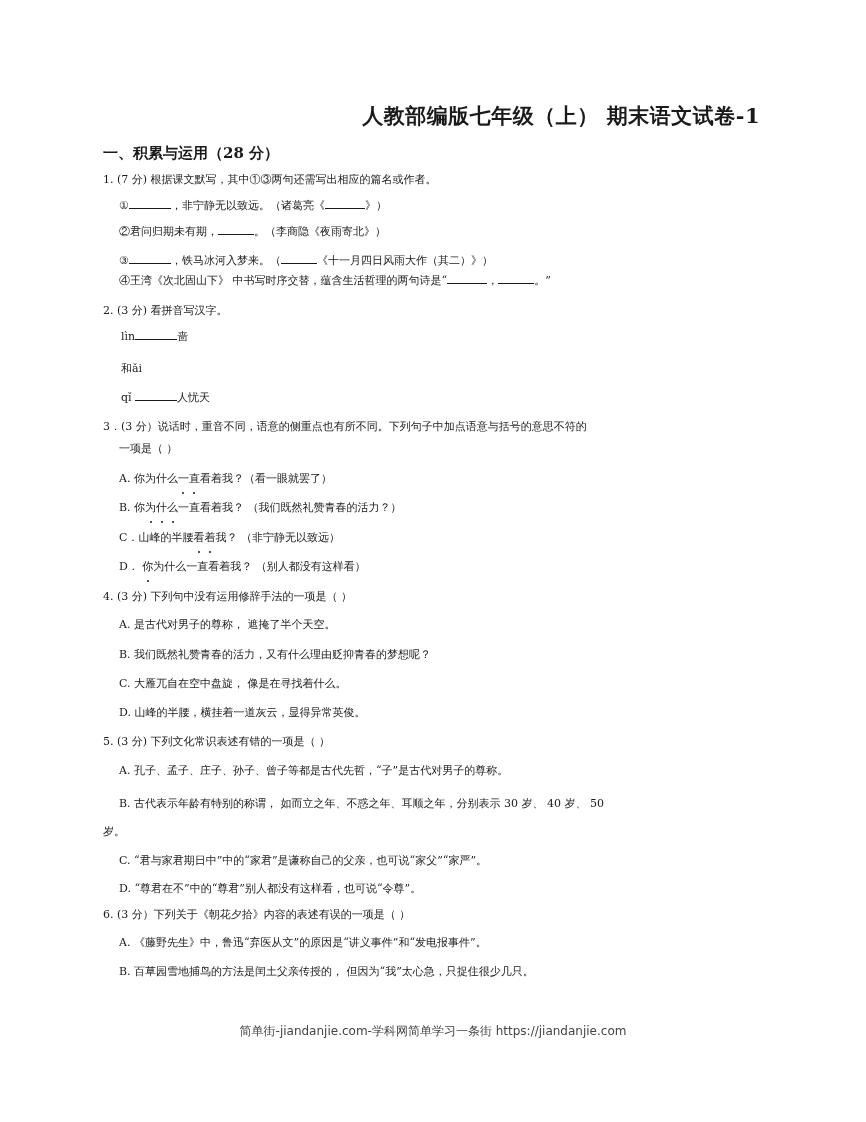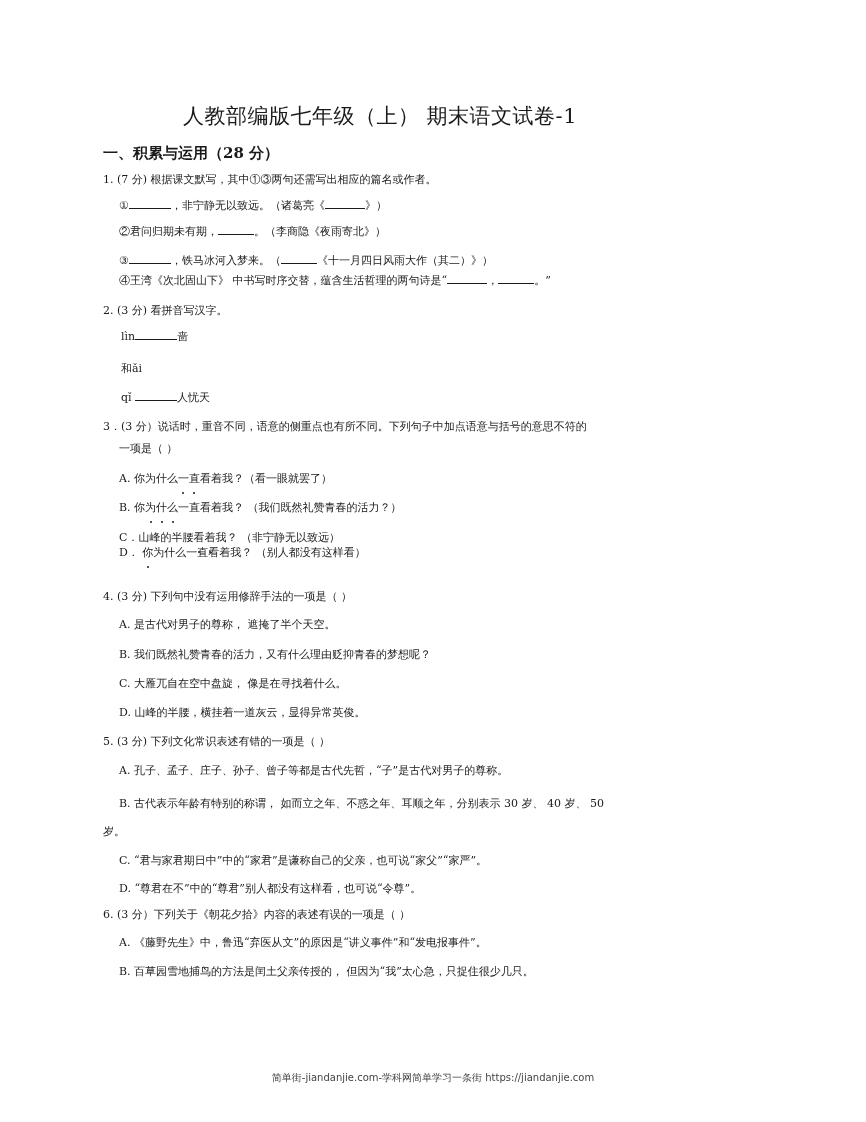--- a/index.html
+++ b/index.html
@@ -1,28 +1,28 @@
 <!DOCTYPE html>
 <html><head>
 <meta charset="utf-8">
 <style>
   html, body { margin: 0; padding: 0; background: #ffffff; }
   body { width: 866px; height: 1122px; position: relative; overflow: hidden;
          font-family: "DejaVu Serif", "Liberation Serif", serif; color: #1a1a1a; }
-  .title { position: absolute; top: 102px; left: 0; width: 760px; text-align: center;
-           font-size: 21px; font-weight: normal; letter-spacing: 0.5px; }
+  .title { position: absolute; top: 102px; left: 0; width: 760px; text-align: right;
+           font-size: 21px; font-weight: bold; letter-spacing: 0.5px; }
   .section { position: absolute; left: 103px; top: 144px; font-size: 15px; font-weight: bold; }
   .line { position: absolute; font-size: 11px; white-space: nowrap; line-height: 18px; }
   .blank { display: inline-block; border-bottom: 1px solid #1a1a1a; height: 13px; vertical-align: baseline; }
   .b42 { width: 42px; } .b36 { width: 36px; } .b40 { width: 40px; }
   .dot { position: relative; display: inline-block; }
   .dot::after { content: ""; position: absolute; left: 50%; bottom: -6px; width: 2px; height: 2px;
                 margin-left: -1px; background: #1a1a1a; border-radius: 50%; }
-  .footer { position: absolute; top: 1071px; left: 0; width: 866px; text-align: center;
-            font-family: "DejaVu Sans", "Liberation Sans", sans-serif; font-size: 10px; color: #444; }
+  .footer { position: absolute; top: 1023px; left: 0; width: 866px; text-align: center;
+            font-family: "DejaVu Sans", "Liberation Sans", sans-serif; font-size: 12px; color: #444; }
 </style>
 </head>
 <body>
 
 <div>
   <div class="title">人教部编版七年级（上）  期末语文试卷-1</div>
   <div class="section">一、积累与运用（28 分）</div>
 
   <div class="line" style="left:103px;top:171px">1.  (7 分)   根据课文默写，其中①③两句还需写出相应的篇名或作者。</div>
   <div class="line" style="left:119px;top:195px">
@@ -51,21 +51,21 @@
   <div class="line" style="left:119px;top:440px">一项是（      ）</div>
   <div class="line" style="left:119px;top:470px">
     <span>A.</span> <span>你为什么</span><span class="dot">一</span><span class="dot">直</span><span>看着我？（看一眼就罢了）</span>
   </div>
   <div class="line" style="left:119px;top:499px">
     <span>B.</span> <span>你</span><span class="dot">为</span><span class="dot">什</span><span class="dot">么</span><span>一直看着我？    （我们既然礼赞青春的活力？）</span>
   </div>
   <div class="line" style="left:119px;top:529px">
     <span>C．</span><span>山峰的半腰</span><span class="dot">看</span><span class="dot">着</span><span>我？    （非宁静无以致远）</span>
   </div>
-  <div class="line" style="left:119px;top:544px">
+  <div class="line" style="left:119px;top:558px">
     <span>D．</span> <span class="dot">你</span><span>为什么一直看着我？ （别人都没有这样看）</span>
   </div>
 
   <div class="line" style="left:103px;top:588px">4.  (3 分)   下列句中没有运用修辞手法的一项是（       ）</div>
   <div class="line" style="left:119px;top:616px">A.  是古代对男子的尊称，   遮掩了半个天空。</div>
   <div class="line" style="left:119px;top:646px">B.  我们既然礼赞青春的活力，又有什么理由贬抑青春的梦想呢？</div>
   <div class="line" style="left:119px;top:675px">C.  大雁兀自在空中盘旋，   像是在寻找着什么。</div>
   <div class="line" style="left:119px;top:704px">D.  山峰的半腰，横挂着一道灰云，显得异常英俊。</div>
 
   <div class="line" style="left:103px;top:733px">5.  (3 分)   下列文化常识表述有错的一项是（       ）</div>

